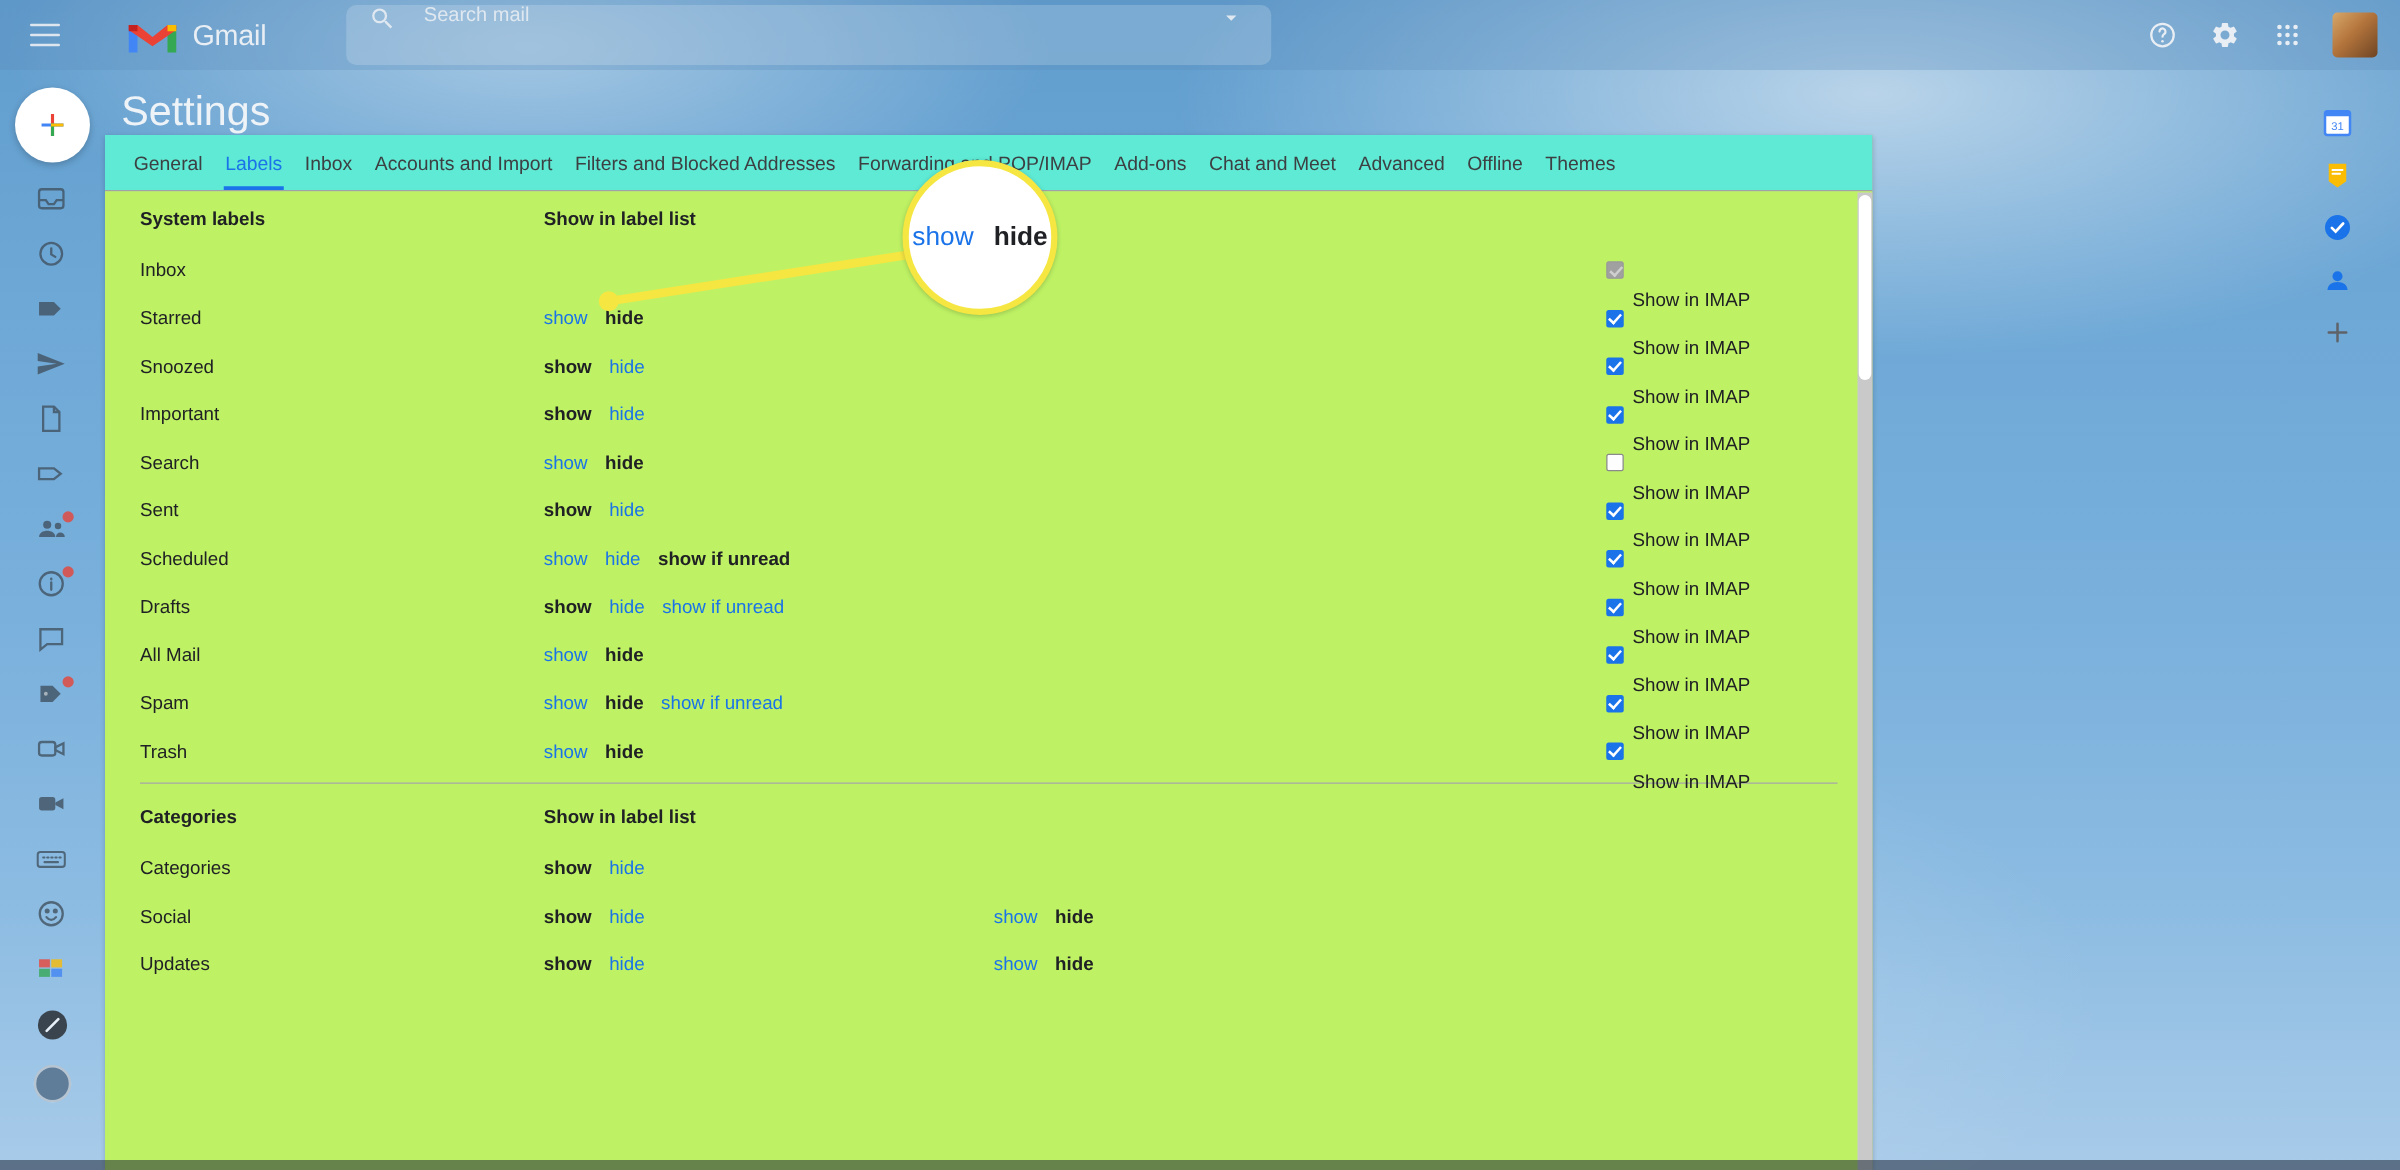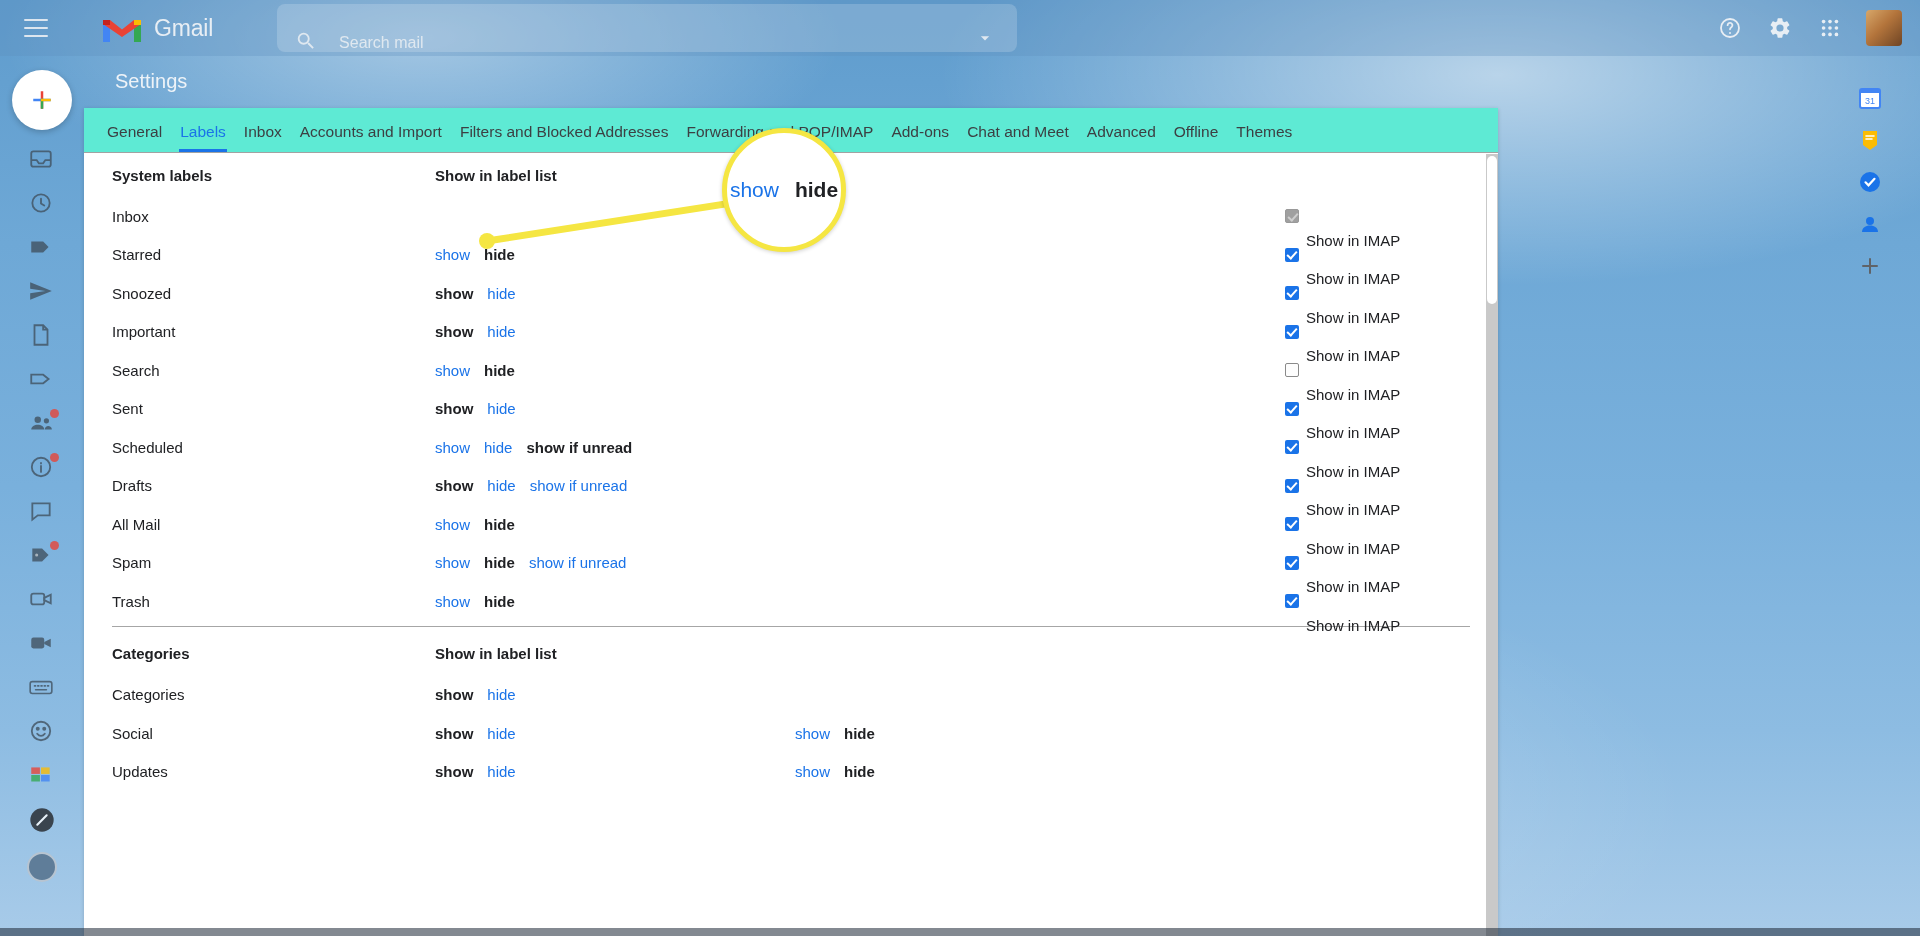--- a/index.html
+++ b/index.html
@@ -47,21 +47,21 @@
     font-size: 23px;
     color: #e8eef4;
     letter-spacing: -0.2px;
   }
 
   #searchbar {
     margin-left: 36px;
     width: 740px; height: 48px;
     background: rgba(255,255,255,0.18);
     border-radius: 8px;
-    display: flex; align-items: flex-end;
+    display: flex; align-items: flex-start;
     cursor: text;
   }
   .search-icon { width: 22px; height: 22px; margin-left: 18px; flex: none; }
   .search-placeholder {
     margin-left: 22px;
     font-size: 16px;
     color: #dfe8f0;
     flex: 1;
   }
   .search-caret { margin-right: 22px; }
@@ -82,22 +82,22 @@
     width: 36px; height: 36px;
     margin-left: 6px;
     border-radius: 4px;
     background: linear-gradient(135deg,#d7a76a 0%, #b4753c 45%, #6e4424 100%);
     cursor: pointer;
   }
 
   
   #settings-title {
     position: absolute;
-    left: 115px; top: 70px;
-    font-size: 20px;
+    left: 97px; top: 70px;
+    font-size: 33px;
     color: #eef3f8;
   }
 
   
   #left-rail {
     position: absolute;
     left: 0; top: 56px;
     width: 84px; height: 880px;
     display: flex; flex-direction: column; align-items: center;
   }
@@ -166,21 +166,21 @@
     content: "";
     position: absolute;
     left: 8px; right: 8px; bottom: 0;
     height: 3px;
     background: #1a73e8;
   }
 
   
   #settings-body {
     padding: 0 0 0 0;
-    background: #ffffff;
+    background: #bef264;
     height: 783px;
     position: relative;
   }
 
   .sect-header {
     display: flex;
     align-items: center;
     height: 44px;
     font-size: 15px;
     font-weight: bold;

